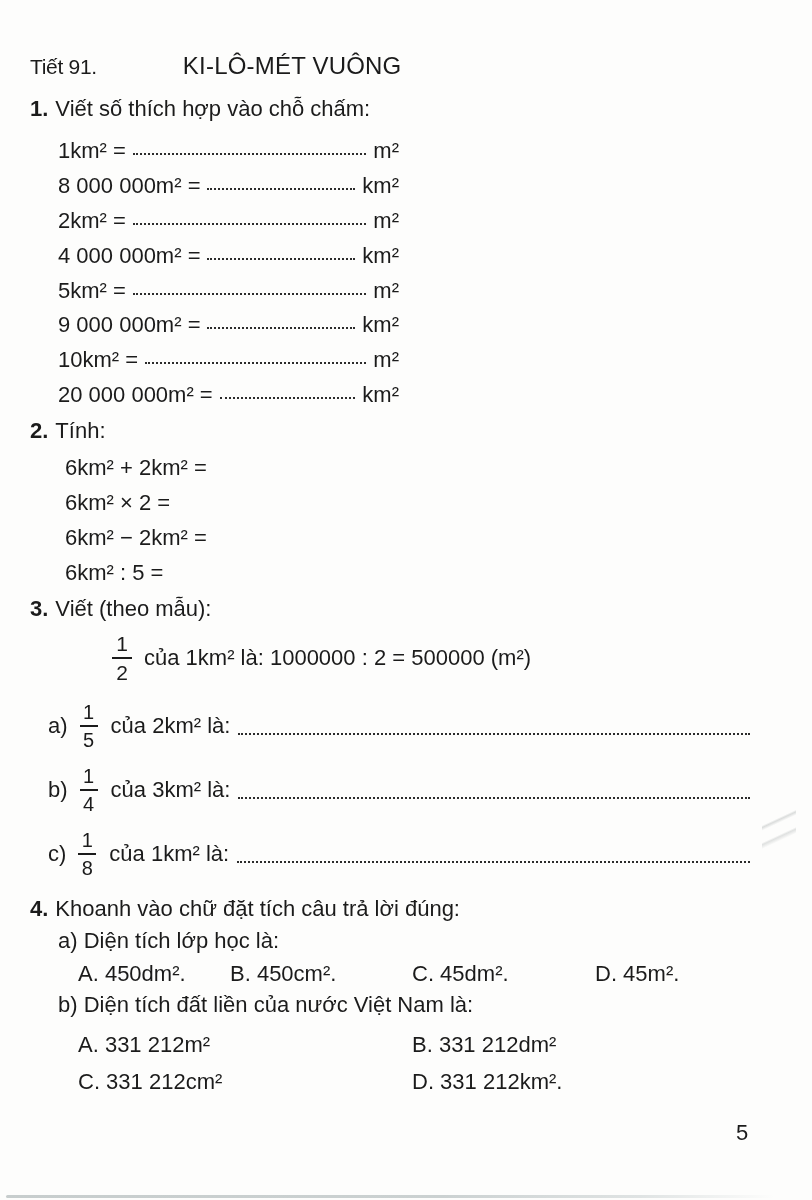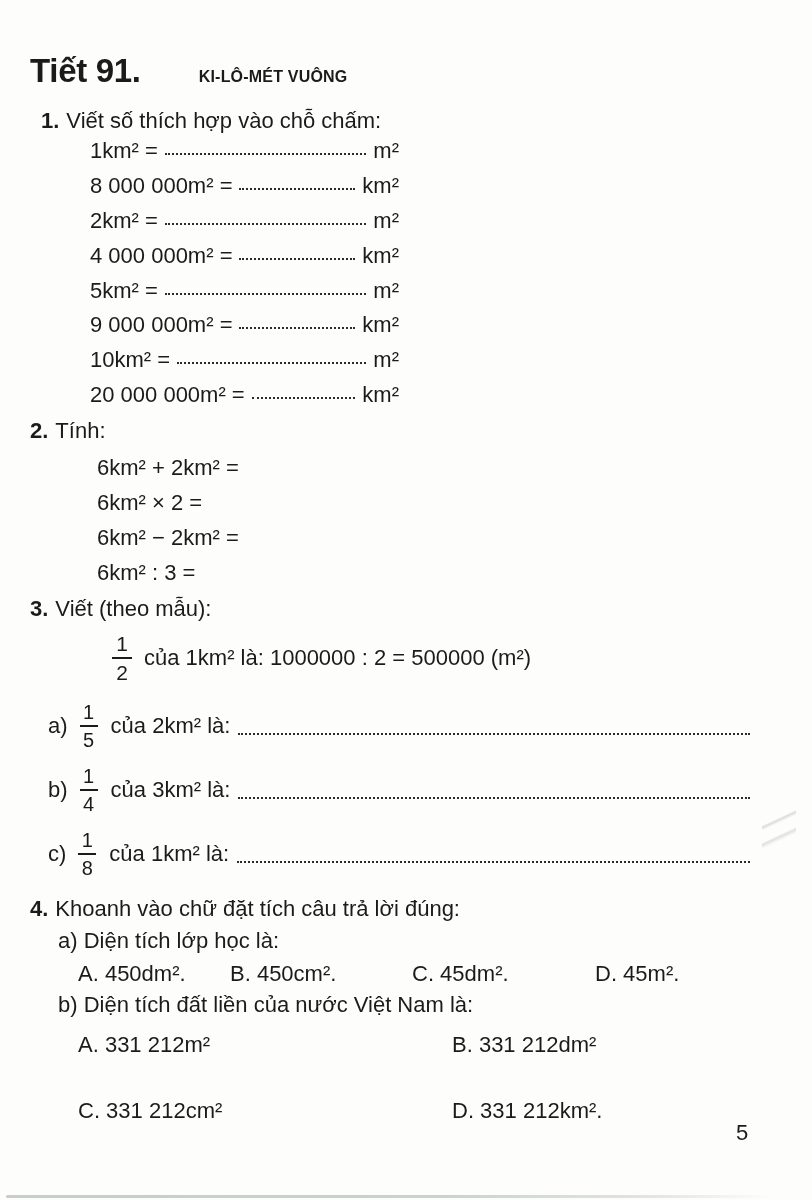--- a/index.html
+++ b/index.html
@@ -7,34 +7,34 @@
     position:relative;
     width:812px;height:1200px;
     margin:0 auto;
     background:#fdfdfc;
     font-family:"Liberation Sans", sans-serif;
     color:#1b1b1b;
     overflow:hidden;
   }
   
   .title-row{position:absolute;top:52px;left:30px;right:30px;display:flex;align-items:baseline;}
-  .lesson{font-size:33px;font-weight:700;letter-spacing:-0.3px;}
-  .main-title{font-size:16px;font-weight:700;margin-left:58px;letter-spacing:0.2px;}
+  .lesson{font-size:21px;font-weight:400;letter-spacing:-0.3px;}
+  .main-title{font-size:24px;font-weight:400;margin-left:86px;letter-spacing:0.2px;}
   
   .sec-head{position:absolute;left:30px;font-size:22px;white-space:nowrap;}
   .sec-num{font-weight:700;margin-right:7px;}
-  #ex1-head{top:108px;margin-left:11px;}
+  #ex1-head{top:96px;}
   #ex2-head{top:418px;}
   #ex3-head{top:596px;}
   #ex4-head{top:896px;}
   
   .rows-block{position:absolute;display:flex;flex-direction:column;}
   #ex1-rows{top:138px;left:58px;width:341px;}
   #ex2-rows{top:455px;left:58px;width:327px;}
-  .fill-row{display:flex;align-items:baseline;font-size:22px;height:34.9px;white-space:nowrap;margin-left:32px;}
+  .fill-row{display:flex;align-items:baseline;font-size:22px;height:34.9px;white-space:nowrap;}
   #ex2-rows .fill-row{height:35px;flex-direction:column;}
   .dots{flex:1 1 auto;height:0;border-bottom:2.6px dotted #2b2b2b;margin:0 7px;transform:translateY(-3px);}
   .fill-row .unit{flex:0 0 auto;}
   
   .frac{display:inline-flex;flex-direction:column;align-items:center;line-height:1;font-size:20px;flex:0 0 auto;}
   .frac .num{padding-bottom:3px;}
   .frac .bar{width:18px;height:2.2px;background:#1b1b1b;}
   .frac .den{padding-top:3px;}
   .example-row{position:absolute;top:630px;left:112px;display:flex;align-items:center;height:56px;font-size:22px;white-space:nowrap;}
   .example-row .frac{font-size:21px;margin-right:12px;}
@@ -44,21 +44,21 @@
   #ex3-item-b{top:762px;}
   #ex3-item-c{top:826px;}
   .frac-item .item-label{flex:0 0 auto;margin-right:12px;}
   .frac-item .frac{margin-right:13px;}
   .frac-item .dots{align-self:center;transform:translateY(8px);margin:0 0 0 8px;}
   
   .sub-label{position:absolute;left:58px;font-size:22px;white-space:nowrap;}
   #ex4a-label{top:928px;}
   #ex4b-label{top:992px;}
   .options-row-a{position:absolute;top:961px;left:58px;width:712px;display:grid;grid-template-columns:152px 182px 183px 1fr;font-size:22px;}
-  .options-grid-b{position:absolute;top:1032px;left:58px;width:560px;display:grid;grid-template-columns:334px 1fr;row-gap:11px;font-size:22px;gap:40px;}
+  .options-grid-b{position:absolute;top:1032px;left:58px;width:560px;display:grid;grid-template-columns:334px 1fr;row-gap:11px;font-size:22px;}
   .option{white-space:nowrap;margin-left:20px;}
   
   .page-number{position:absolute;top:1120px;left:736px;font-size:22px;}
   .scan-line-bottom{
     position:absolute;bottom:2px;left:6px;width:792px;height:3px;border-radius:2px;
     background:linear-gradient(90deg,#c7cdcd 0%,#cbd1d1 55%,#dfe3e3 80%,rgba(223,227,227,0) 97%);
   }
   .scan-smudge{
     position:absolute;top:778px;left:762px;width:34px;height:92px;opacity:0.35;
     background:linear-gradient(155deg,transparent 44%,#9aa0a0 46%,transparent 49%,transparent 60%,#a8adad 62%,transparent 66%);
@@ -130,21 +130,21 @@
     </div>
     <div class="fill-row">
       <span>6km² × 2 =</span>
       <span class="dots"></span>
     </div>
     <div class="fill-row">
       <span>6km² − 2km² =</span>
       <span class="dots"></span>
     </div>
     <div class="fill-row">
-      <span>6km² : 3 =</span>
+      <span>6km² : 5 =</span>
       <span class="dots"></span>
     </div>
   </div>
 
   <div class="sec-head" id="ex3-head">
     <span class="sec-num">3.</span><span>Viết (theo mẫu):</span>
   </div>
 
   <div class="example-row">
     <span class="frac">

